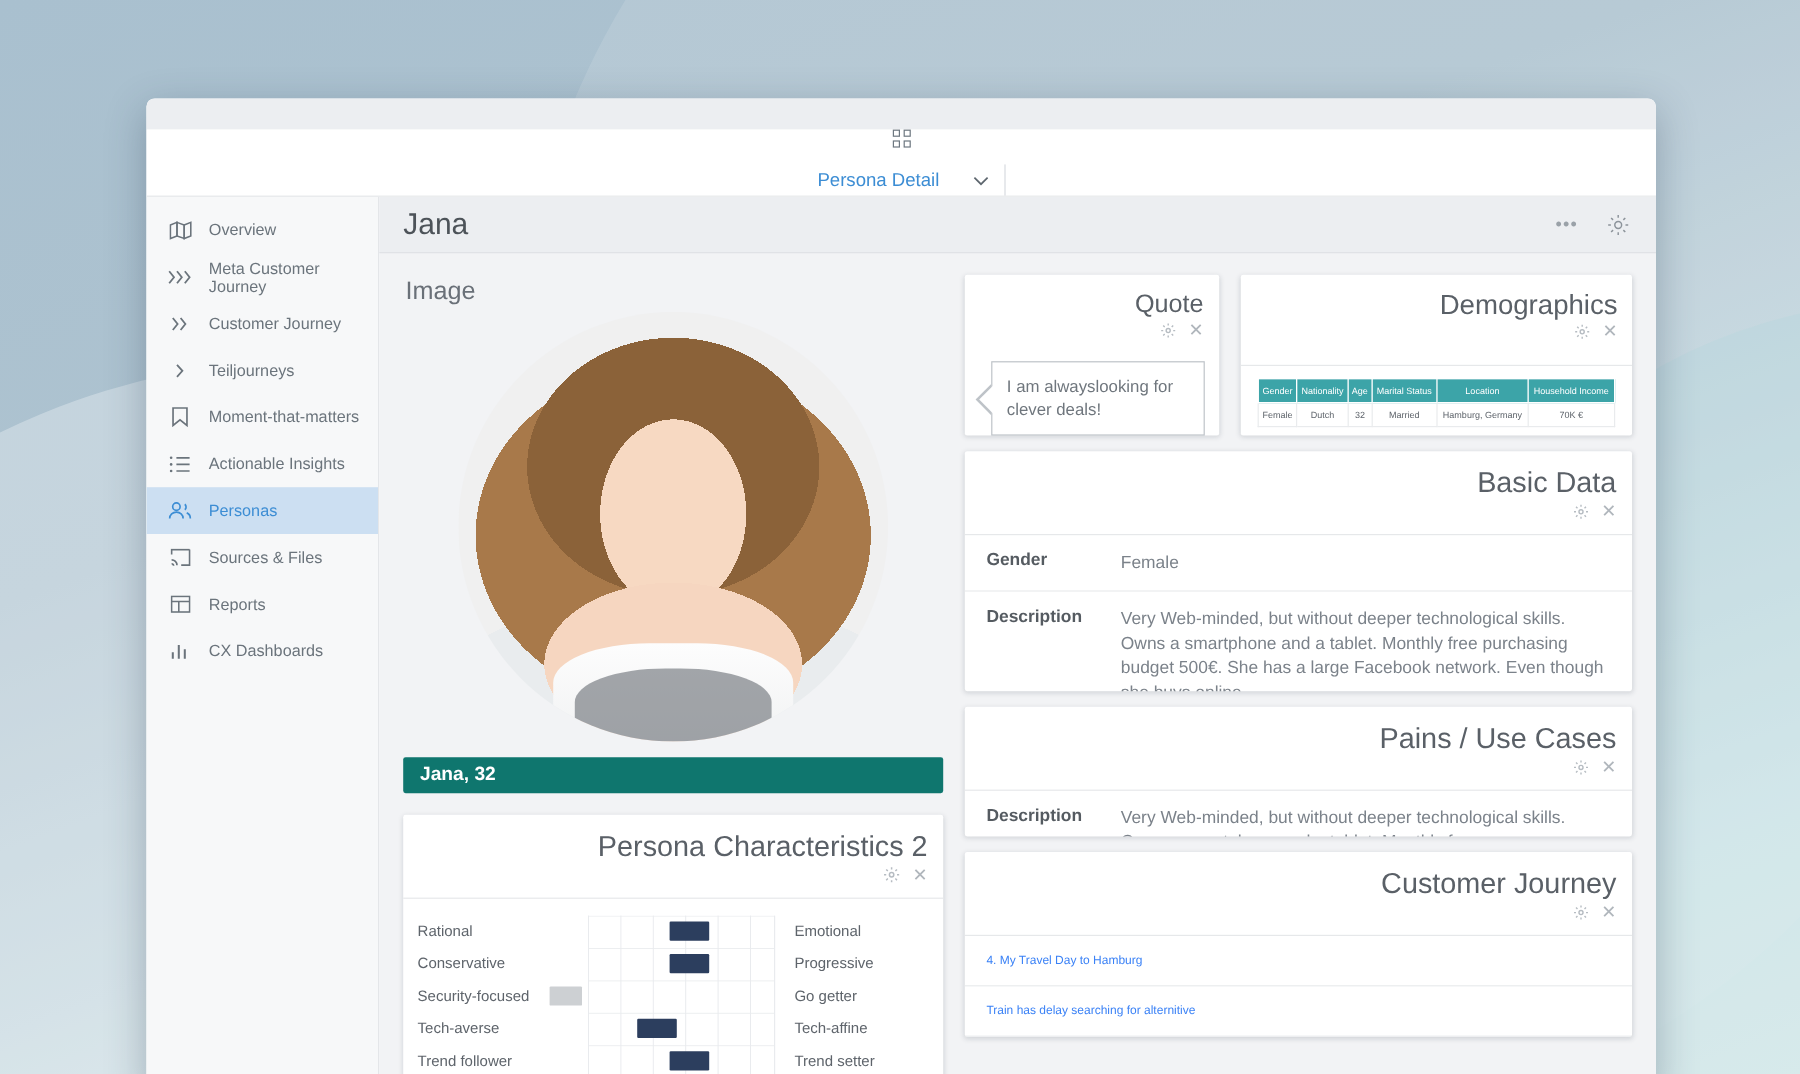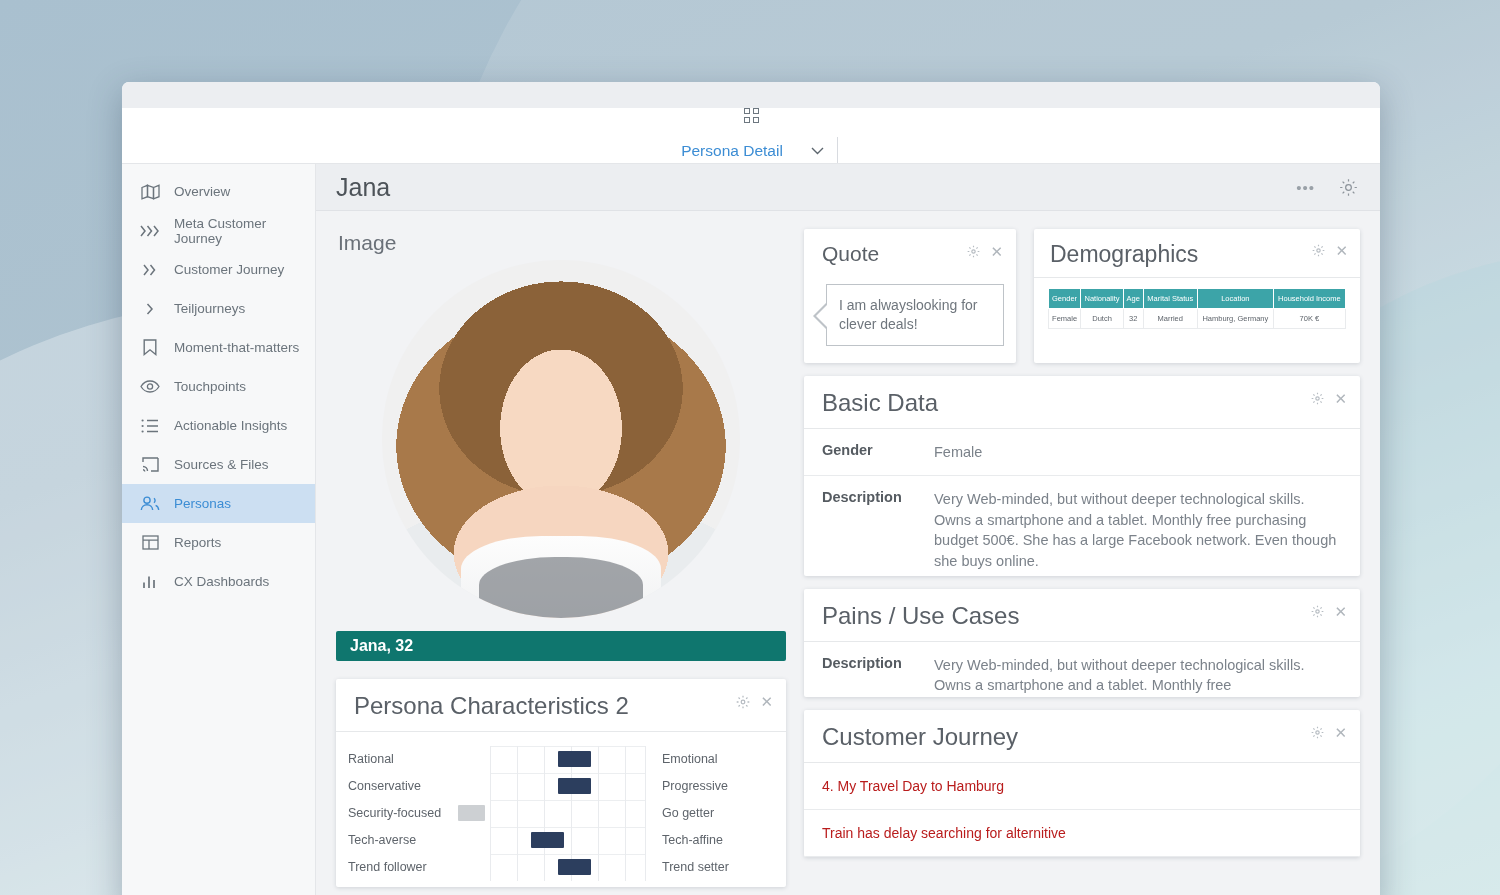--- a/index.html
+++ b/index.html
@@ -140,22 +140,23 @@
     background: #5a5f66; border-radius: 46% 46% 0 0; z-index: 2; opacity: .55;
   }
   .name-bar {
     background: #0f766e; color: #fff; font-size: 16px; font-weight: bold;
     padding: 6px 14px; border-radius: 2px; margin-top: 6px;
   }
 
   
   .card { background: #fff; border-radius: 2px; box-shadow: 0 1px 4px rgba(40,55,70,0.17); }
   .card-head {
-    display: flex; align-items: flex-start; padding: 13px 13px 11px 18px;
+    display: flex; align-items: flex-end; padding: 13px 13px 11px 18px;
     border-bottom: 1px solid #e6e8ea;
+    flex-direction: column;
   }
   .card-title { font-size: 24px; color: #5a6067; font-weight: 400; line-height: 1.15; }
   .card-icons { margin-left: auto; display: flex; gap: 10px; align-items: center; padding-top: 2px; }
   .ci { cursor: pointer; color: #b6bcc2; display: flex; }
   .ci-x { font-size: 15px; line-height: 1; color: #b0b6bc; }
 
   
   .chart-card { margin-top: 18px; }
   .chart-body { padding: 14px 12px 6px 12px; }
   .chart-grid { display: flex; align-items: stretch; }
@@ -190,39 +191,39 @@
     content: ""; position: absolute; left: -14px; top: 18px;
     width: 0; height: 0; border: 13px solid transparent;
     border-right-color: #bec3c8; border-left: 0;
   }
   .bubble::after {
     content: ""; position: absolute; left: -11px; top: 18px;
     width: 0; height: 0; border: 13px solid transparent;
     border-right-color: #fff; border-left: 0;
   }
   .demo-card { flex: 1; }
-  .demo-card .card-head { padding: 12px 12px 10px 16px; }
+  .demo-card .card-head { padding: 12px 12px 20px 16px; }
   .demo-card .card-title { font-size: 23px; }
   .demo-body { padding: 10px 14px 0 14px; }
   table.demo { width: 100%; border-collapse: collapse; font-size: 7.5px; }
   table.demo th {
     background: #3ca4a8; color: #fff; font-weight: 500; padding: 5px 2px;
     border: 1px solid #fff; text-align: center; white-space: nowrap;
   }
   table.demo td {
     padding: 5px 2px; text-align: center; color: #5e646b;
     border: 1px solid #e9ebed; white-space: nowrap;
   }
 
   
   .dl-row { display: flex; padding: 13px 18px; border-bottom: 1px solid #e9ebed; }
   .dl-row:last-child { border-bottom: none; }
   .dl-key { width: 112px; flex-shrink: 0; font-size: 14.5px; color: #555b61; font-weight: bold; }
   .dl-val { font-size: 14.5px; color: #7b828a; line-height: 1.42; }
-  .journey-row { padding: 15px 18px; border-bottom: 1px solid #e9ebed; font-size: 14px; color: #b91c1c; }
+  .journey-row { padding: 15px 18px; border-bottom: 1px solid #e9ebed; font-size: 10px; color: #3b82f6; }
   .clip { overflow: hidden; }
 </style>
 </head>
 <body>
 
 <div class="bg-arc1"></div>
 <div class="bg-arc2"></div>
 <div class="bg-arc3"></div>
 
 <div class="window">
@@ -302,59 +303,50 @@
       <div class="nav-item">
         <span class="nav-ico">
           <svg width="14" height="17" viewBox="0 0 14 17" fill="none" stroke="#6b747c" stroke-width="1.4">
               <path d="M1.2 1h11.6v14.5L7 10.8 1.2 15.5z"></path>
             </svg>
         </span>
         <span>Moment-that-matters</span>
       </div>
       <div class="nav-item">
         <span class="nav-ico">
-          <svg width="20" height="13" viewBox="0 0 20 13" fill="none" stroke="#6b747c" stroke-width="1.3">
-              <path d="M1 6.5C3.5 2.2 6.6 1 10 1s6.5 1.2 9 5.5C16.5 10.8 13.4 12 10 12S3.5 10.8 1 6.5z"></path>
-              <circle cx="10" cy="6.5" r="2.6"></circle>
-            </svg>
-        </span>
-        <span>Touchpoints</span>
-      </div>
-      <div class="nav-item">
-        <span class="nav-ico">
           <svg width="18" height="14" viewBox="0 0 18 14" fill="none" stroke="#6b747c" stroke-width="1.4">
               <path d="M6 1.5h11M6 7h11M6 12.5h11"></path>
               <circle cx="1.6" cy="1.5" r="1.1" fill="#6b747c" stroke="none"></circle>
               <circle cx="1.6" cy="7" r="1.1" fill="#6b747c" stroke="none"></circle>
               <circle cx="1.6" cy="12.5" r="1.1" fill="#6b747c" stroke="none"></circle>
             </svg>
         </span>
         <span>Actionable Insights</span>
       </div>
+      <div class="nav-item active">
+        <span class="nav-ico">
+          <svg width="20" height="15" viewBox="0 0 20 15" fill="none" stroke="#3c8dd4" stroke-width="1.4">
+              <circle cx="7" cy="4.2" r="3.1"></circle>
+              <path d="M1.4 14c0-3.1 2.5-5.2 5.6-5.2s5.6 2.1 5.6 5.2"></path>
+              <path d="M14 2.2a3 3 0 010 4.6"></path>
+              <path d="M15.6 9.4c1.9.7 3 2.4 3 4.6"></path>
+            </svg>
+        </span>
+        <span>Personas</span>
+      </div>
       <div class="nav-item">
         <span class="nav-ico">
           <svg width="17" height="15" viewBox="0 0 17 15" fill="none" stroke="#6b747c" stroke-width="1.4">
               <path d="M16 1H1v4"></path>
               <path d="M16 1v13H9"></path>
               <path d="M1 9.5a4.5 4.5 0 014.5 4.5"></path>
               <path d="M1 12.8a1.7 1.7 0 011.7 1.7"></path>
             </svg>
         </span>
         <span>Sources &amp; Files</span>
-      </div>
-      <div class="nav-item active">
-        <span class="nav-ico">
-          <svg width="20" height="15" viewBox="0 0 20 15" fill="none" stroke="#3c8dd4" stroke-width="1.4">
-              <circle cx="7" cy="4.2" r="3.1"></circle>
-              <path d="M1.4 14c0-3.1 2.5-5.2 5.6-5.2s5.6 2.1 5.6 5.2"></path>
-              <path d="M14 2.2a3 3 0 010 4.6"></path>
-              <path d="M15.6 9.4c1.9.7 3 2.4 3 4.6"></path>
-            </svg>
-        </span>
-        <span>Personas</span>
       </div>
       <div class="nav-item">
         <span class="nav-ico">
           <svg width="17" height="15" viewBox="0 0 17 15" fill="none" stroke="#6b747c" stroke-width="1.3">
               <rect x="1" y="1" width="15" height="13"></rect>
               <path d="M1 5.2h15M7 5.2V14"></path>
             </svg>
         </span>
         <span>Reports</span>
       </div>

